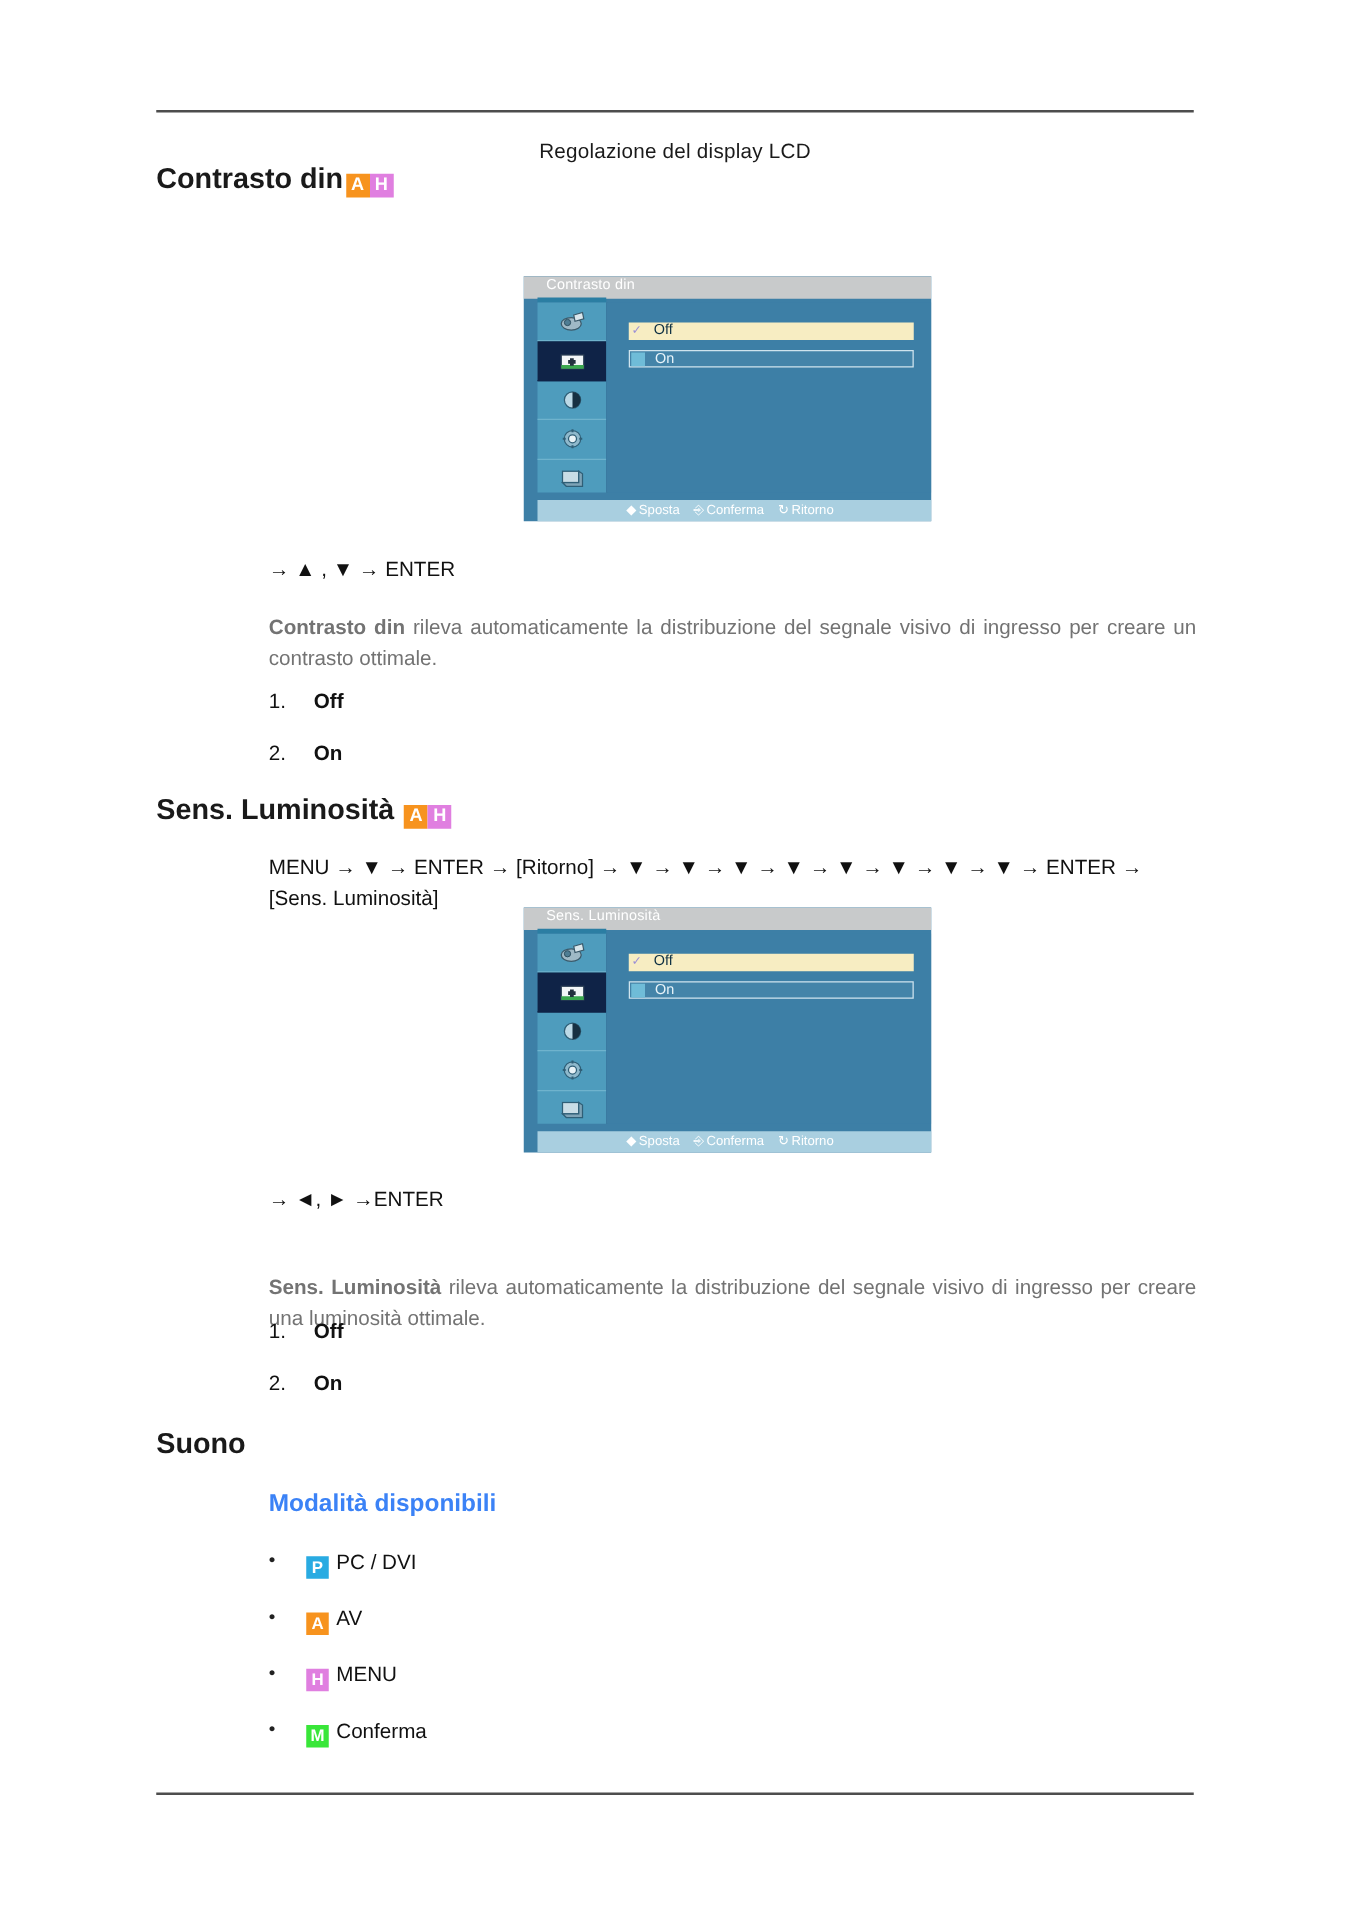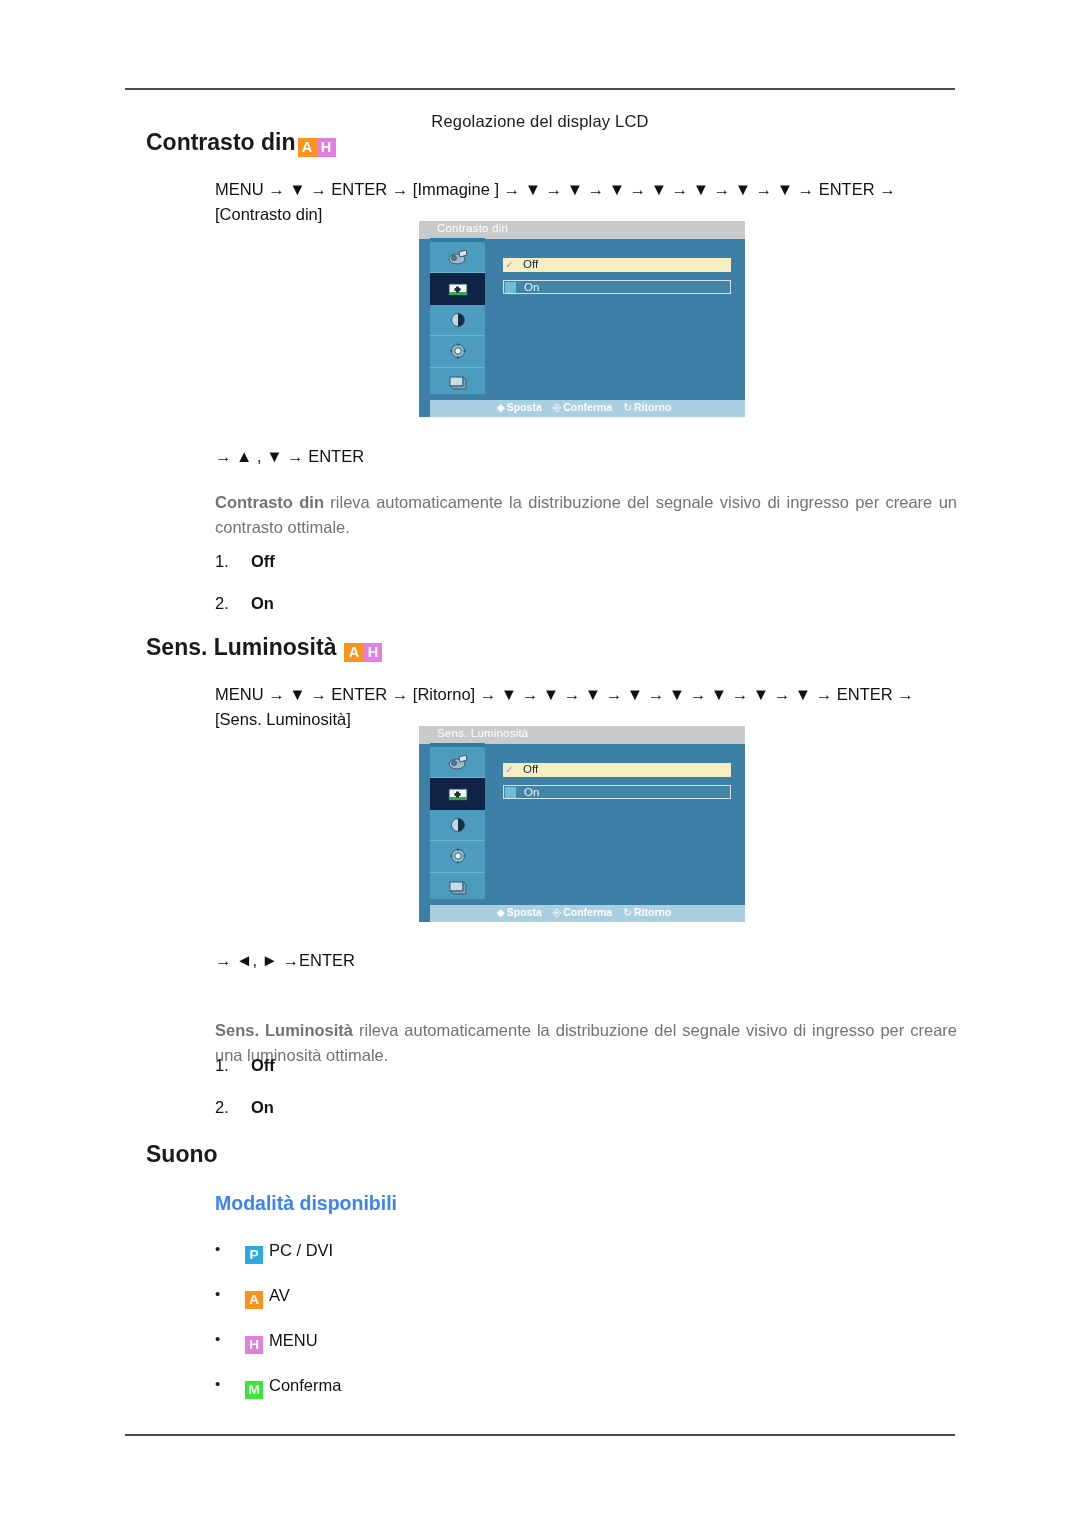--- a/index.html
+++ b/index.html
@@ -54,21 +54,20 @@
 
   
   .h1 {
     position: absolute;
     left: 125px;
     font-size: 23px;
     font-weight: bold;
     color: #1a1a1a;
     white-space: nowrap;
     line-height: 1;
-    margin-left: 21px;
   }
   .h1 .badges { margin-left: 2px; }
   .h2 {
     position: absolute;
     left: 215px;
     font-size: 19.5px;
     font-weight: bold;
     color: #3b82f6;
     white-space: nowrap;
     line-height: 1;
@@ -297,35 +296,34 @@
   .osd-footer-inner {
     position: absolute;
     left: 0; right: 0;
     top: 1px;
     text-align: center;
     font-size: 10.5px;
     color: #ffffff;
     white-space: nowrap;
   }
   .osd-footer-inner .fi { margin: 0 2px; }
-  .osd-footer-inner .ft { margin-right: 9px; font-weight: bold; }
+  .osd-footer-inner .ft { margin-right: 9px; }
 </style>
 </head>
 <body>
 
 <div class="page">
 
   <div class="header-title">Regolazione del display LCD</div>
   <div class="rule-top"></div>
 
   <div class="h1" style="top:131px;">
     <span>Contrasto din</span><span class="badges"><span class="badge" style="background:#f7931e;">A</span><span class="badge" style="background:#e07fe0;">H</span></span>
   </div>
 
-  <div class="menupath" style="top:177px;">MENU → ▼ → ENTER → [Immagine ] → ▼ → ▼ → ▼ → ▼ → ▼ → ▼ → ▼ → ENTER → [Contrasto din]</div>
 
   <div class="osd" style="top:221px;">
     <div class="osd-titlebar"></div>
     <div class="osd-title">Contrasto din</div>
     <div class="osd-accent"></div>
 
     <div class="osd-sidebar">
       <div class="osd-icon-cell">
         <svg class="osd-icon" viewBox="0 0 24 20">
           <ellipse cx="11" cy="12" rx="8" ry="5" fill="#9fb9c6" stroke="#3b5a6b" stroke-width="1"></ellipse>

